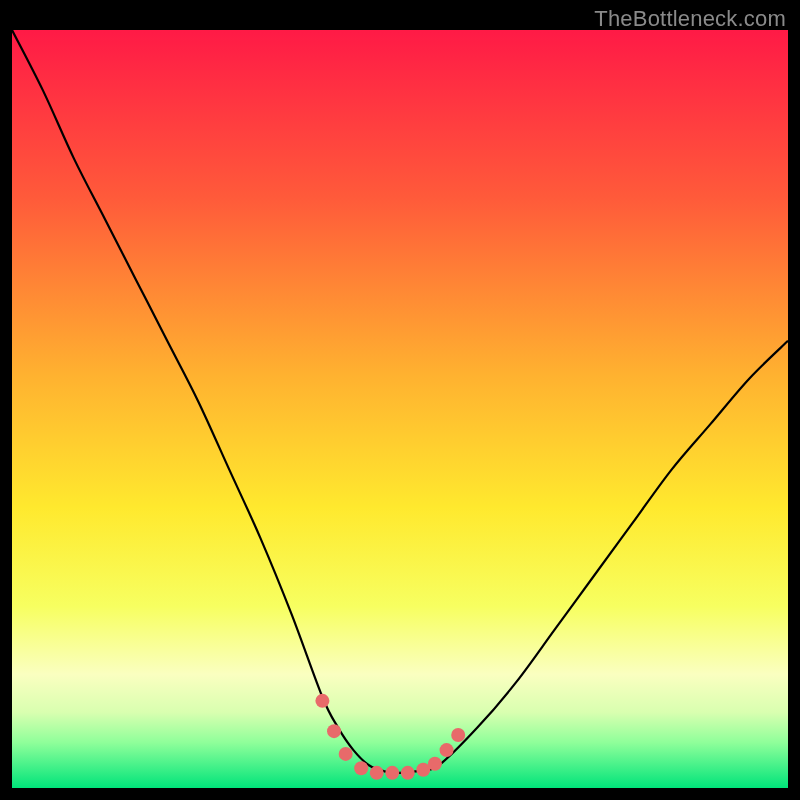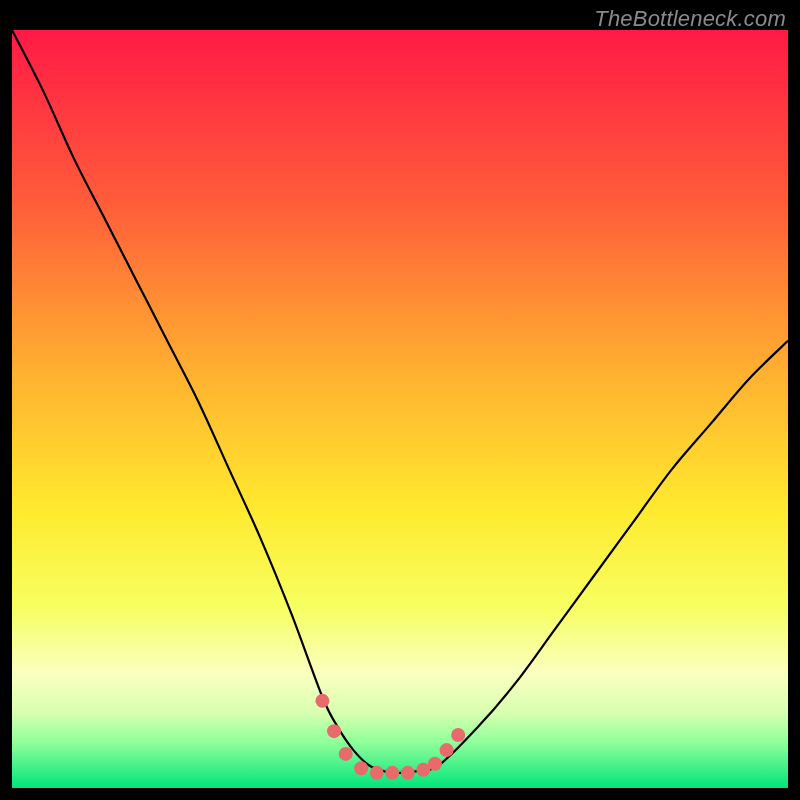--- a/index.html
+++ b/index.html
@@ -27,21 +27,20 @@
     height: 758px;
   }
   .watermark {
     position: absolute;
     top: 6px;
     right: 14px;
     color: #8a8a8a;
     font-size: 22px;
     font-weight: 500;
     letter-spacing: 0.2px;
-    font-style: italic;
   }
   svg { display: block; }
 </style>
 </head>
 <body>
 
 <div class="watermark">TheBottleneck.com</div>
 
 <div class="frame">
   <svg class="plot-area" id="chart-svg" viewBox="0 0 776 758" preserveAspectRatio="none">

